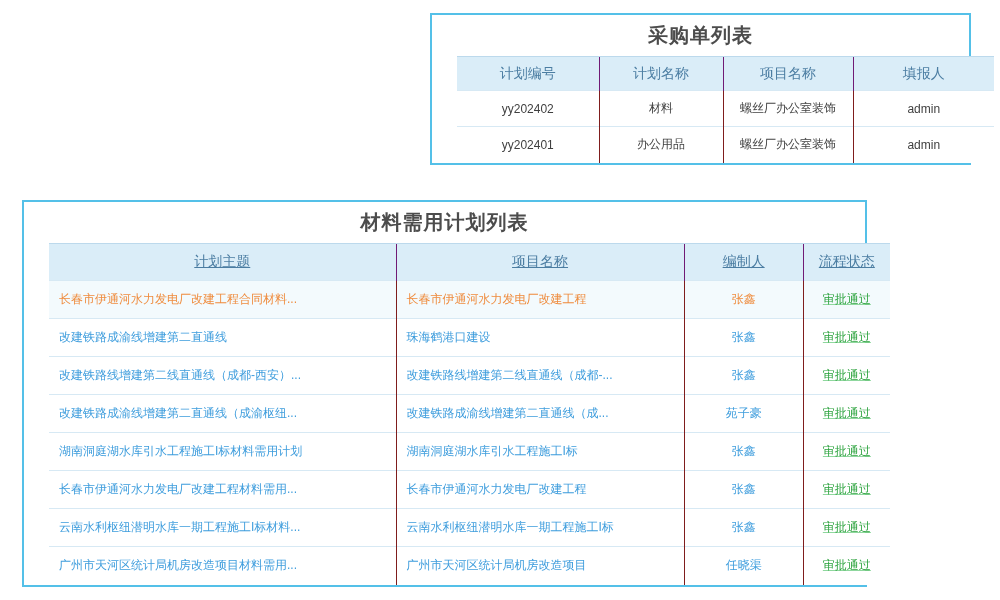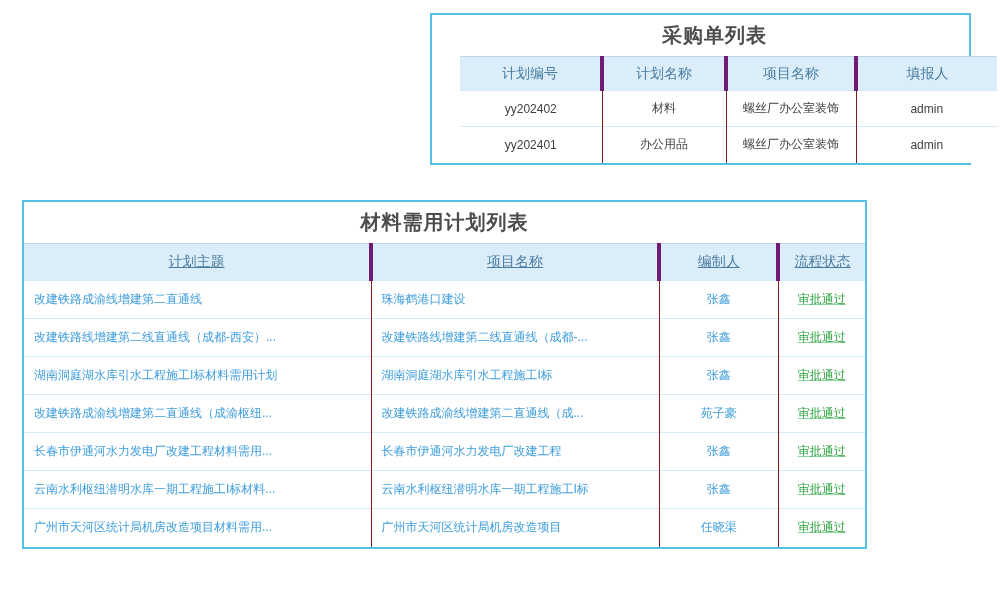--- a/index.html
+++ b/index.html
@@ -9,43 +9,44 @@
     background: #ffffff;
     font-family: "Liberation Sans", "DejaVu Sans", sans-serif;
     position: relative;
     overflow: hidden;
   }
   .panel {
     position: absolute;
     background: #ffffff;
     border: 2px solid #54c0e8;
   }
-  #purchase-panel { left: 430px; top: 13px; width: 541px; padding-left: 28px; }
+  #purchase-panel { left: 430px; top: 13px; width: 541px; }
   #material-panel { left: 22px; top: 200px; width: 845px; }
   .panel-title {
     display: flex; align-items: center; justify-content: center;
     height: 41px;
     font-size: 20px; font-weight: bold; color: #4c4c4c;
     letter-spacing: 1px;
   }
   table {
     border-collapse: collapse;
     table-layout: fixed;
     width: 100%;
+    margin-left: 25px;
   }
   th {
     background: #daedf8;
     color: #4b7da2;
     font-weight: normal;
     font-size: 14px;
     border-top: 1px solid #bcd9ec;
     text-align: center;
     overflow: hidden; white-space: nowrap;
   }
-  th:not(:first-child) { border-left: 4px solid #701a75; }
+  th:not(:first-child) { border-left: 1px solid #701a75; }
   td {
     font-size: 12px;
     color: #3f3f3f;
     text-align: center;
     border-top: 1px solid #d7e9f4;
     overflow: hidden; white-space: nowrap;
     background: #ffffff;
   }
   td:not(:first-child) { border-left: 1px solid #7f1d1d; }
   #purchase-panel th { height: 34px; }
@@ -107,42 +108,48 @@
       </colgroup>
     <thead>
       <tr>
         <th>计划主题</th>
         <th>项目名称</th>
         <th>编制人</th>
         <th>流程状态</th>
       </tr>
     </thead>
     <tbody>
+      <tr class="hl">
+        <td class="cell-subject"><span class="link">长春市伊通河水力发电厂改建工程合同材料...</span></td>
+        <td class="cell-project"><span class="link">长春市伊通河水力发电厂改建工程</span></td>
+        <td><span class="link">张鑫</span></td>
+        <td><span class="status">审批通过</span></td>
+      </tr>
       <tr>
         <td class="cell-subject"><span class="link">改建铁路成渝线增建第二直通线</span></td>
         <td class="cell-project"><span class="link">珠海鹤港口建设</span></td>
         <td><span class="link">张鑫</span></td>
         <td><span class="status">审批通过</span></td>
       </tr>
       <tr>
         <td class="cell-subject"><span class="link">改建铁路线增建第二线直通线（成都-西安）...</span></td>
         <td class="cell-project"><span class="link">改建铁路线增建第二线直通线（成都-...</span></td>
         <td><span class="link">张鑫</span></td>
         <td><span class="status">审批通过</span></td>
       </tr>
       <tr>
+        <td class="cell-subject"><span class="link">改建铁路成渝线增建第二直通线（成渝枢纽...</span></td>
+        <td class="cell-project"><span class="link">改建铁路成渝线增建第二直通线（成...</span></td>
+        <td><span class="link">苑子豪</span></td>
+        <td><span class="status">审批通过</span></td>
+      </tr>
+      <tr>
         <td class="cell-subject"><span class="link">湖南洞庭湖水库引水工程施工I标材料需用计划</span></td>
         <td class="cell-project"><span class="link">湖南洞庭湖水库引水工程施工I标</span></td>
         <td><span class="link">张鑫</span></td>
-        <td><span class="status">审批通过</span></td>
-      </tr>
-      <tr>
-        <td class="cell-subject"><span class="link">改建铁路成渝线增建第二直通线（成渝枢纽...</span></td>
-        <td class="cell-project"><span class="link">改建铁路成渝线增建第二直通线（成...</span></td>
-        <td><span class="link">苑子豪</span></td>
         <td><span class="status">审批通过</span></td>
       </tr>
       <tr>
         <td class="cell-subject"><span class="link">长春市伊通河水力发电厂改建工程材料需用...</span></td>
         <td class="cell-project"><span class="link">长春市伊通河水力发电厂改建工程</span></td>
         <td><span class="link">张鑫</span></td>
         <td><span class="status">审批通过</span></td>
       </tr>
       <tr>
         <td class="cell-subject"><span class="link">云南水利枢纽潜明水库一期工程施工I标材料...</span></td>

